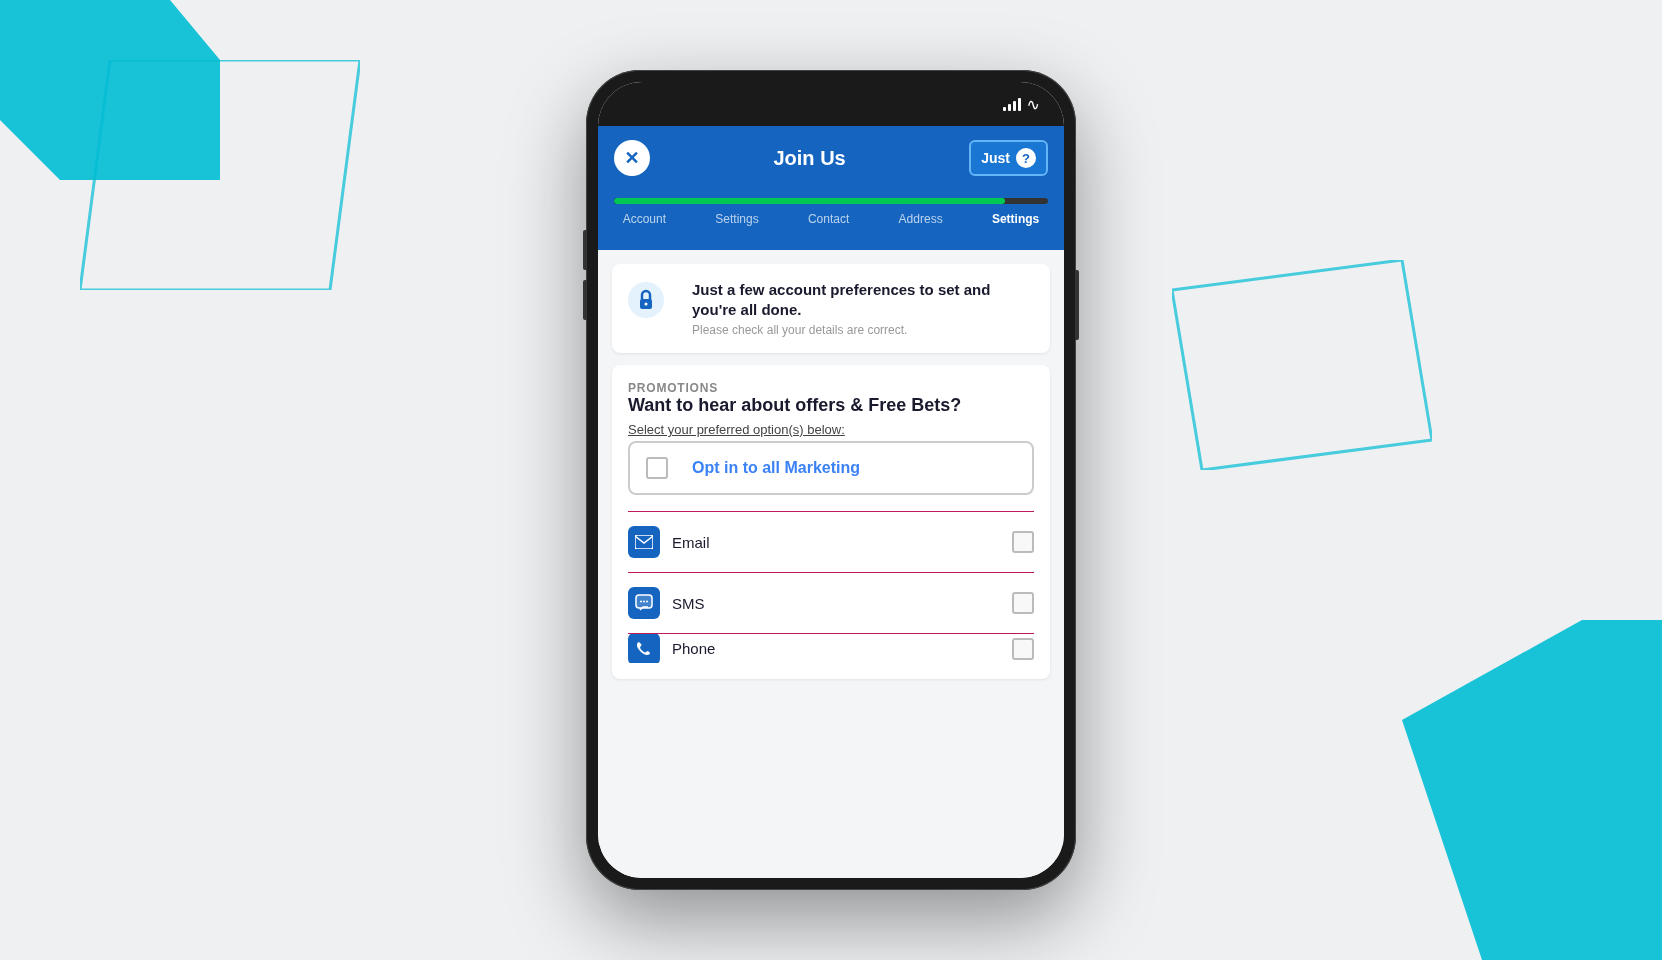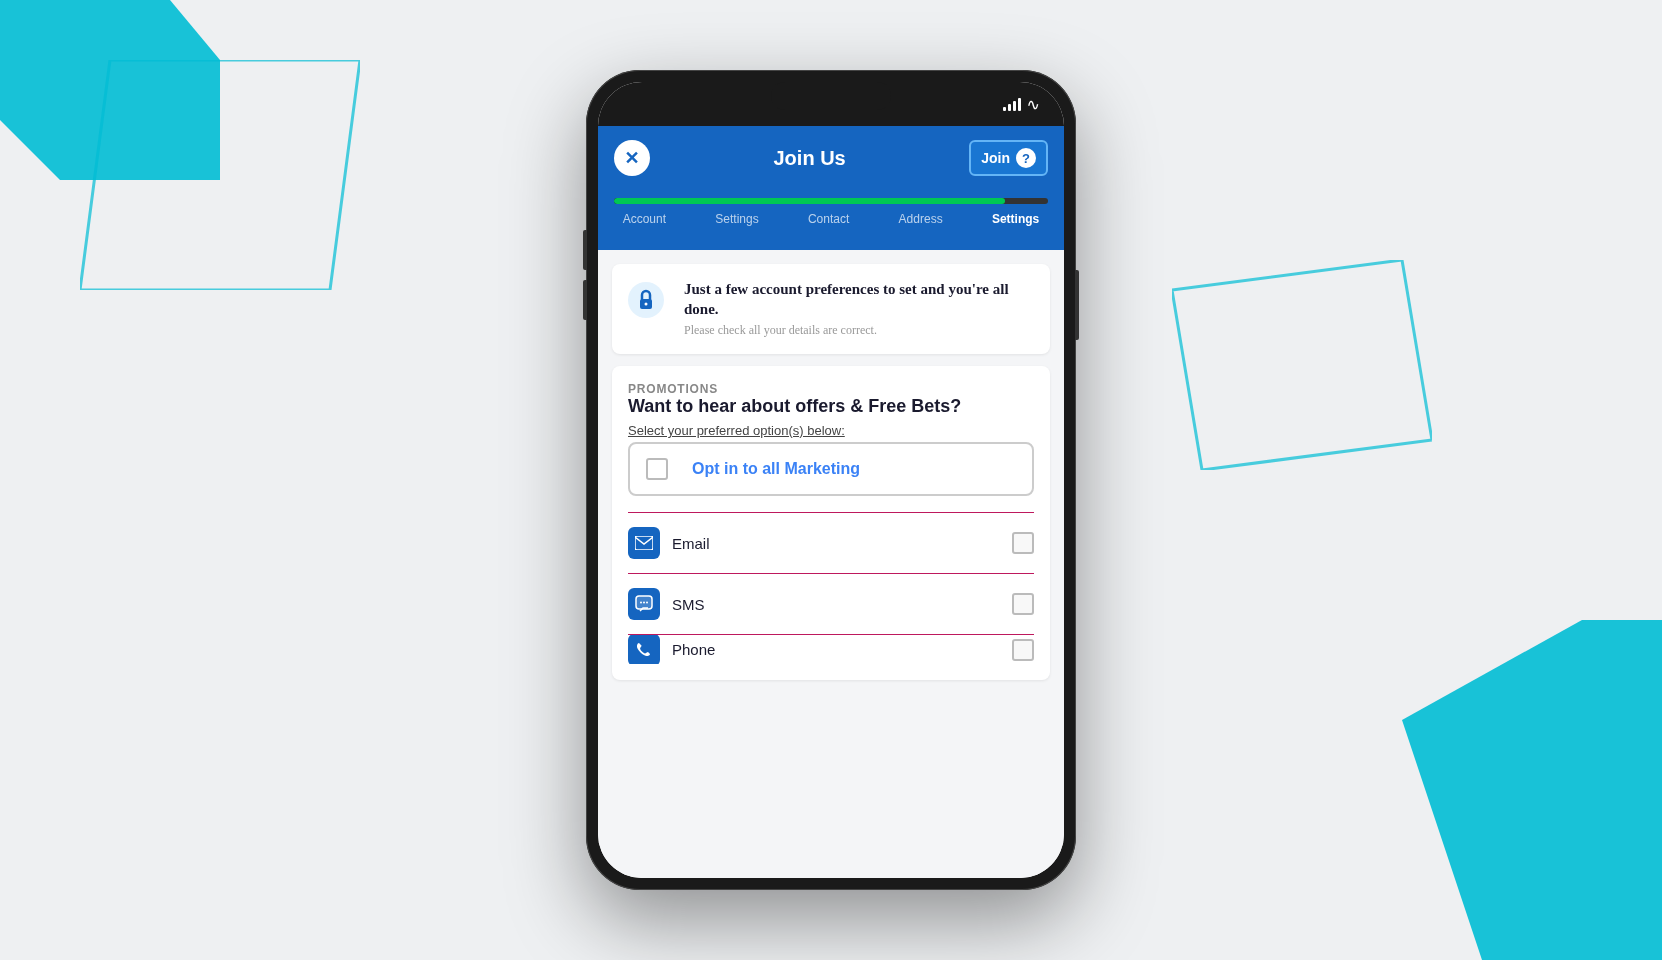--- a/index.html
+++ b/index.html
@@ -237,23 +237,22 @@
       gap: 12px;
     }
 
     
     .info-card {
       background: white;
       border-radius: 8px;
       padding: 16px;
       display: flex;
       align-items: flex-start;
-      gap: 20px;
+      gap: 28px;
       box-shadow: 0 1px 3px rgba(0,0,0,0.08);
-      font-family: Liberation Serif, serif;
     }
 
     .lock-icon-wrap {
       flex-shrink: 0;
       margin-top: 2px;
     }
 
     .lock-icon-svg {
       width: 36px;
       height: 36px;
@@ -454,21 +453,21 @@
           <span class="wifi-icon">∿</span>
         </div>
       </div>
 
       <div class="app-header">
         <div class="close-btn">
           <span class="close-btn-x">✕</span>
         </div>
         <span class="header-title">Join Us</span>
         <div class="help-btn">
-          <span>Join</span>
+          <span>Just</span>
           <div class="help-question">
             <span>?</span>
           </div>
         </div>
       </div>
 
       <div class="progress-section">
         <div class="progress-bar-track">
           <div class="progress-bar-fill"></div>
         </div>

